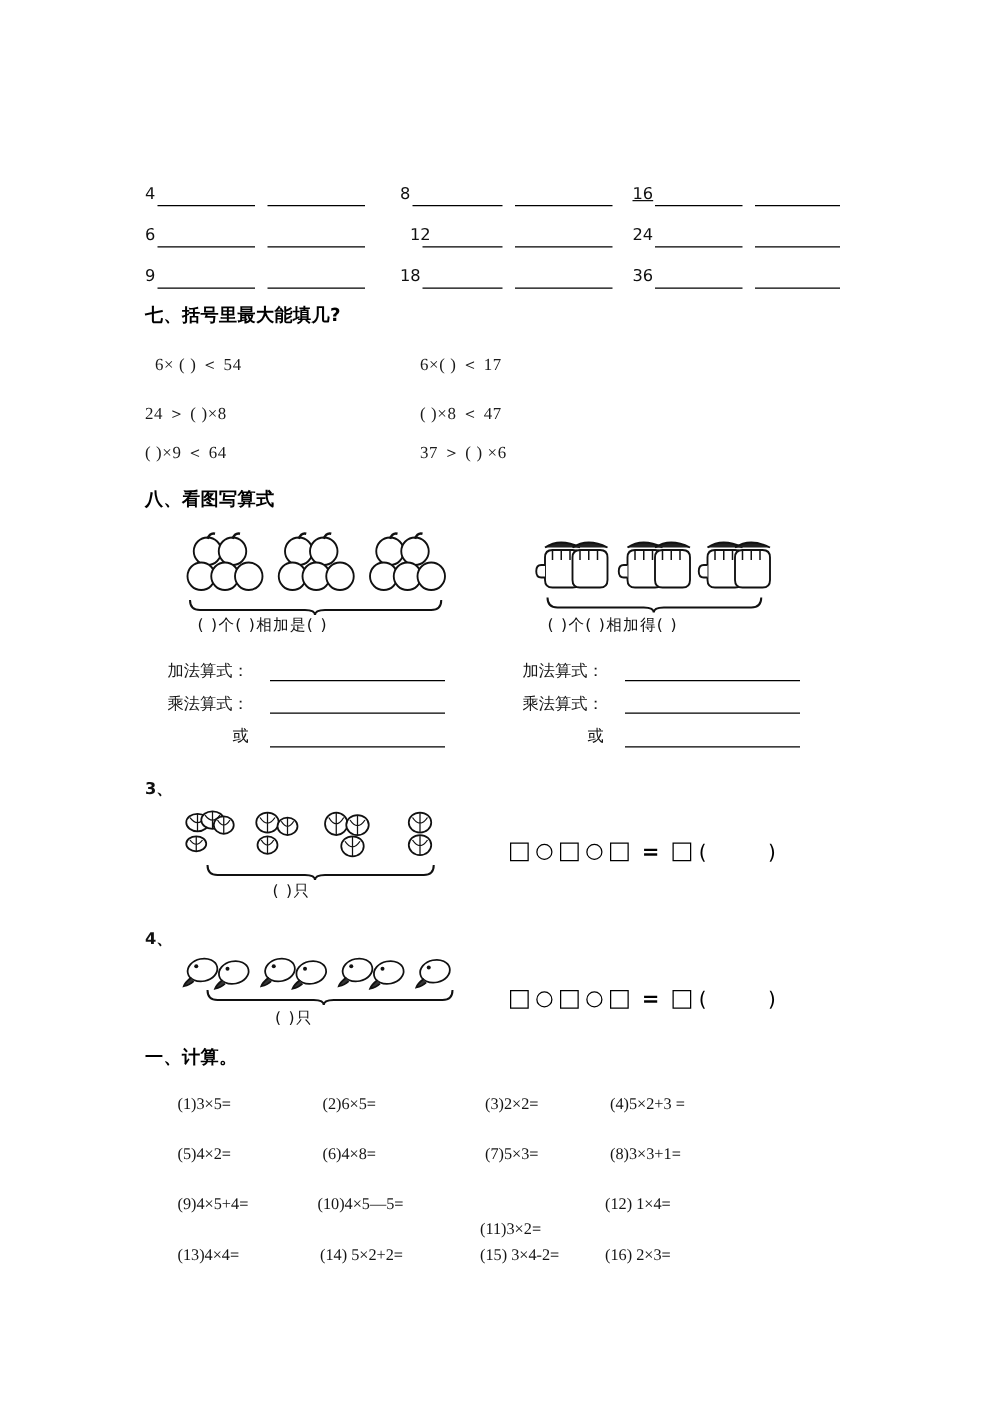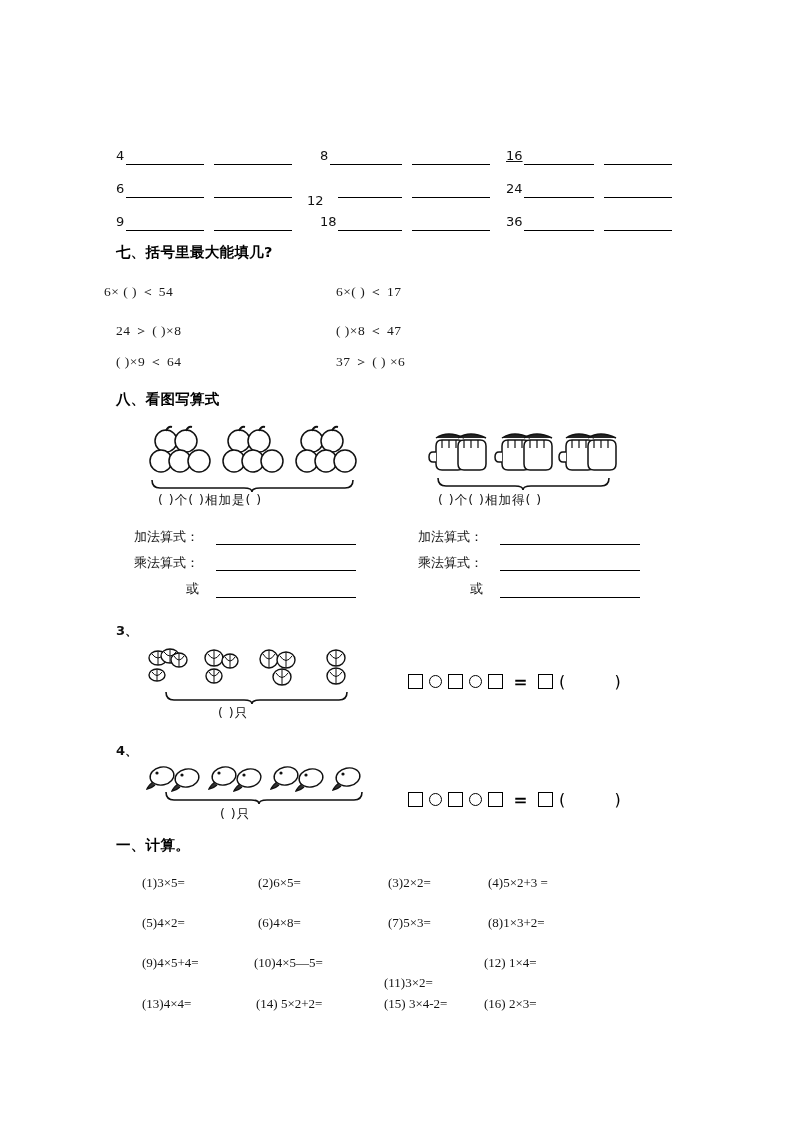--- a/index.html
+++ b/index.html
@@ -149,21 +149,21 @@
   <div class="rule" style="left:214px; top:197px; width:78px;"></div>
 
   <div class="s5num" style="left:116px; top:214px;">9</div>
   <div class="rule" style="left:126px; top:230px; width:78px;"></div>
   <div class="rule" style="left:214px; top:230px; width:78px;"></div>
 
   <div class="s5num" style="left:320px; top:148px;">8</div>
   <div class="rule" style="left:330px; top:164px; width:72px;"></div>
   <div class="rule" style="left:412px; top:164px; width:78px;"></div>
 
-  <div class="s5num" style="left:307px; top:181px;margin-top:12px;">12</div>
+  <div class="s5num" style="left:328px; top:181px;">12</div>
   <div class="rule" style="left:338px; top:197px; width:64px;"></div>
   <div class="rule" style="left:412px; top:197px; width:78px;"></div>
 
   <div class="s5num" style="left:320px; top:214px;">18</div>
   <div class="rule" style="left:338px; top:230px; width:64px;"></div>
   <div class="rule" style="left:412px; top:230px; width:78px;"></div>
 
   <div class="s5num" style="left:506px; top:148px;text-decoration:underline;">16</div>
   <div class="rule" style="left:524px; top:164px; width:70px;"></div>
   <div class="rule" style="left:604px; top:164px; width:68px;"></div>
@@ -171,21 +171,21 @@
   <div class="s5num" style="left:506px; top:181px;">24</div>
   <div class="rule" style="left:524px; top:197px; width:70px;"></div>
   <div class="rule" style="left:604px; top:197px; width:68px;"></div>
 
   <div class="s5num" style="left:506px; top:214px;">36</div>
   <div class="rule" style="left:524px; top:230px; width:70px;"></div>
   <div class="rule" style="left:604px; top:230px; width:68px;"></div>
 
   <div class="sec-title abs" style="left:116px; top:243px;">七、括号里最大能填几?</div>
 
-  <div class="ineq" style="left:104px; top:283px;">6× (              ) ＜ 54</div>
+  <div class="ineq" style="left:124px; top:283px;">6× (              ) ＜ 54</div>
   <div class="ineq" style="left:336px; top:283px;">6×(          ) ＜ 17</div>
 
   <div class="ineq" style="left:116px; top:322px;">24 ＞ (          )×8</div>
   <div class="ineq" style="left:336px; top:322px;">(              )×8 ＜ 47</div>
 
   <div class="ineq" style="left:116px; top:353px;">(          )×9 ＜ 64</div>
   <div class="ineq" style="left:336px; top:353px;">37 ＞ (        ) ×6</div>
 
   <div class="sec-title abs" style="left:116px; top:390px;">八、看图写算式</div>
 
@@ -415,21 +415,21 @@
   <div class="sec-title abs" style="left:116px; top:836px;">一、计算。</div>
 
   <div class="calc" style="left:142px; top:875px;">(1)3×5=</div>
   <div class="calc" style="left:258px; top:875px;">(2)6×5=</div>
   <div class="calc" style="left:388px; top:875px;">(3)2×2=</div>
   <div class="calc" style="left:488px; top:875px;">(4)5×2+3 =</div>
 
   <div class="calc" style="left:142px; top:915px;">(5)4×2=</div>
   <div class="calc" style="left:258px; top:915px;">(6)4×8=</div>
   <div class="calc" style="left:388px; top:915px;">(7)5×3=</div>
-  <div class="calc" style="left:488px; top:915px;">(8)1×3+2=</div>
+  <div class="calc" style="left:488px; top:915px;">(8)3×3+1=</div>
 
   <div class="calc" style="left:142px; top:955px;">(9)4×5+4=</div>
   <div class="calc" style="left:254px; top:955px;">(10)4×5—5=</div>
   <div class="calc" style="left:384px; top:955px;margin-top:20px;">(11)3×2=</div>
   <div class="calc" style="left:484px; top:955px;">(12)  1×4=</div>
 
   <div class="calc" style="left:142px; top:996px;">(13)4×4=</div>
   <div class="calc" style="left:256px; top:996px;">(14)  5×2+2=</div>
   <div class="calc" style="left:384px; top:996px;">(15)  3×4-2=</div>
   <div class="calc" style="left:484px; top:996px;">(16)  2×3=</div>

